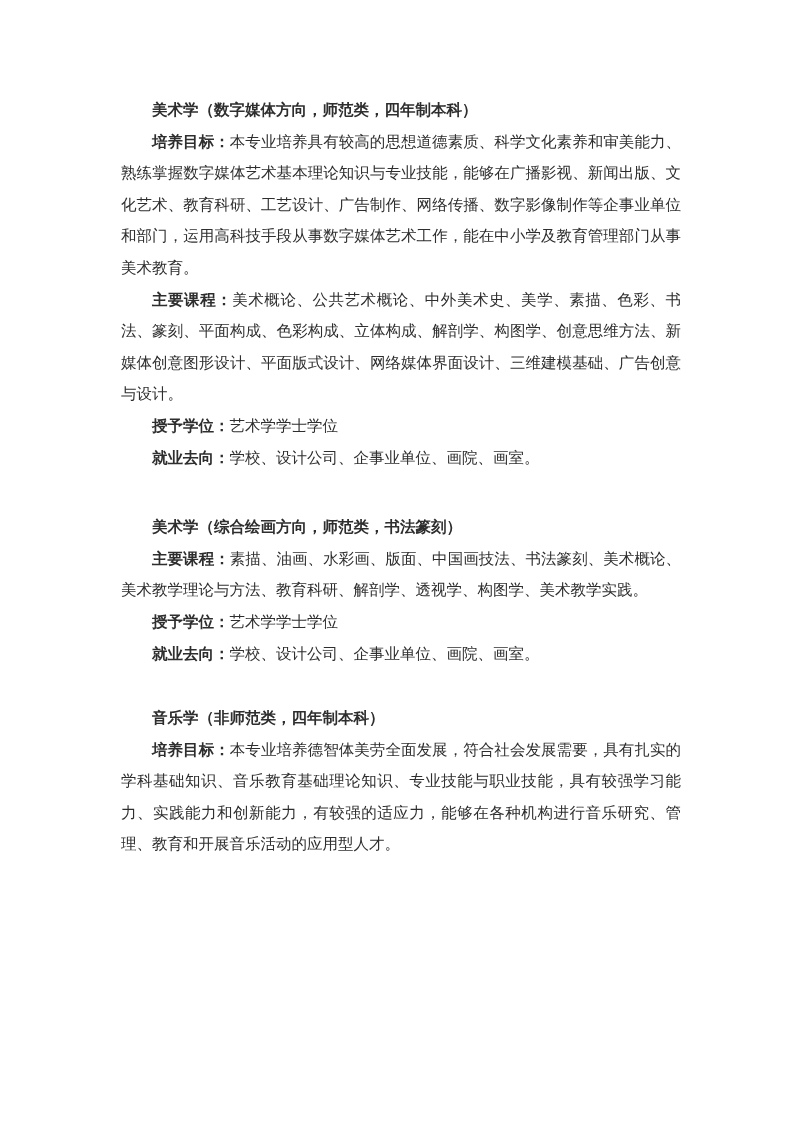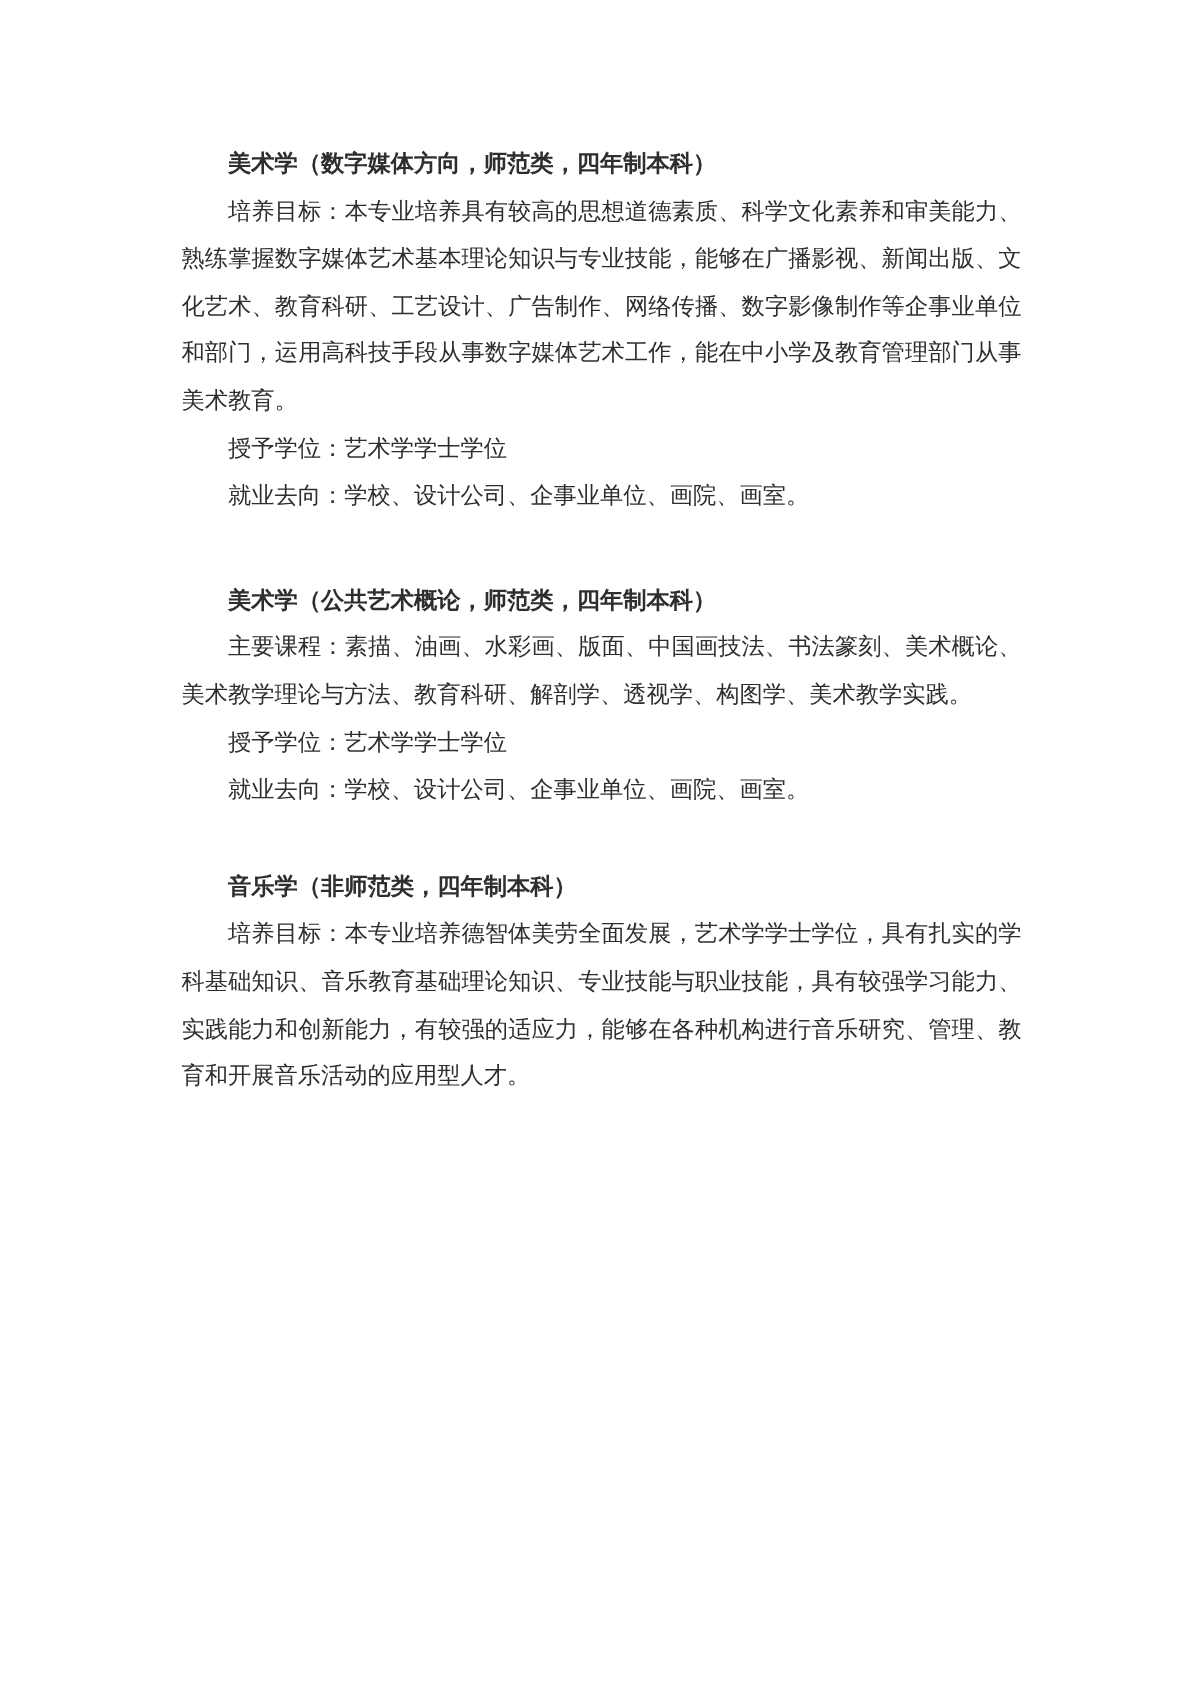--- a/index.html
+++ b/index.html
@@ -33,42 +33,43 @@
     text-indent: 2em;
     line-height: 31.6px;
   }
   section:nth-of-type(2) .section-title { margin-top: 38px; }
   section:nth-of-type(3) .section-title { margin-top: 33px; }
   .para {
     margin: 0;
     text-indent: 2em;
   }
   .para-label {
-    font-weight: normal;
+    font-weight: bold;
   }
 </style>
 </head>
 <body>
 
 <div class="page">
   <div class="content">
 
     <section>
       <h2 class="section-title">美术学（数字媒体方向，师范类，四年制本科）</h2>
       <p class="para"><span class="para-label">培养目标：</span><span>本专业培养具有较高的思想道德素质、科学文化素养和审美能力、熟练掌握数字媒体艺术基本理论知识与专业技能，能够在广播影视、新闻出版、文化艺术、教育科研、工艺设计、广告制作、网络传播、数字影像制作等企事业单位和部门，运用高科技手段从事数字媒体艺术工作，能在中小学及教育管理部门从事美术教育。</span></p>
+      <p class="para"><span class="para-label">主要课程：</span><span>美术概论、公共艺术概论、中外美术史、美学、素描、色彩、书法、篆刻、平面构成、色彩构成、立体构成、解剖学、构图学、创意思维方法、新媒体创意图形设计、平面版式设计、网络媒体界面设计、三维建模基础、广告创意与设计。</span></p>
       <p class="para"><span class="para-label">授予学位：</span><span>艺术学学士学位</span></p>
       <p class="para"><span class="para-label">就业去向：</span><span>学校、设计公司、企事业单位、画院、画室。</span></p>
     </section>
 
     <section>
-      <h2 class="section-title">美术学（公共艺术概论，师范类，四年制本科）</h2>
+      <h2 class="section-title">美术学（综合绘画方向，师范类，书法篆刻）</h2>
       <p class="para"><span class="para-label">主要课程：</span><span>素描、油画、水彩画、版面、中国画技法、书法篆刻、美术概论、美术教学理论与方法、教育科研、解剖学、透视学、构图学、美术教学实践。</span></p>
       <p class="para"><span class="para-label">授予学位：</span><span>艺术学学士学位</span></p>
       <p class="para"><span class="para-label">就业去向：</span><span>学校、设计公司、企事业单位、画院、画室。</span></p>
     </section>
 
     <section>
       <h2 class="section-title">音乐学（非师范类，四年制本科）</h2>
-      <p class="para"><span class="para-label">培养目标：</span><span>本专业培养德智体美劳全面发展，艺术学学士学位，具有扎实的学科基础知识、音乐教育基础理论知识、专业技能与职业技能，具有较强学习能力、实践能力和创新能力，有较强的适应力，能够在各种机构进行音乐研究、管理、教育和开展音乐活动的应用型人才。</span></p>
+      <p class="para"><span class="para-label">培养目标：</span><span>本专业培养德智体美劳全面发展，符合社会发展需要，具有扎实的学科基础知识、音乐教育基础理论知识、专业技能与职业技能，具有较强学习能力、实践能力和创新能力，有较强的适应力，能够在各种机构进行音乐研究、管理、教育和开展音乐活动的应用型人才。</span></p>
     </section>
 
   </div>
 </div>
 
 </body></html>

